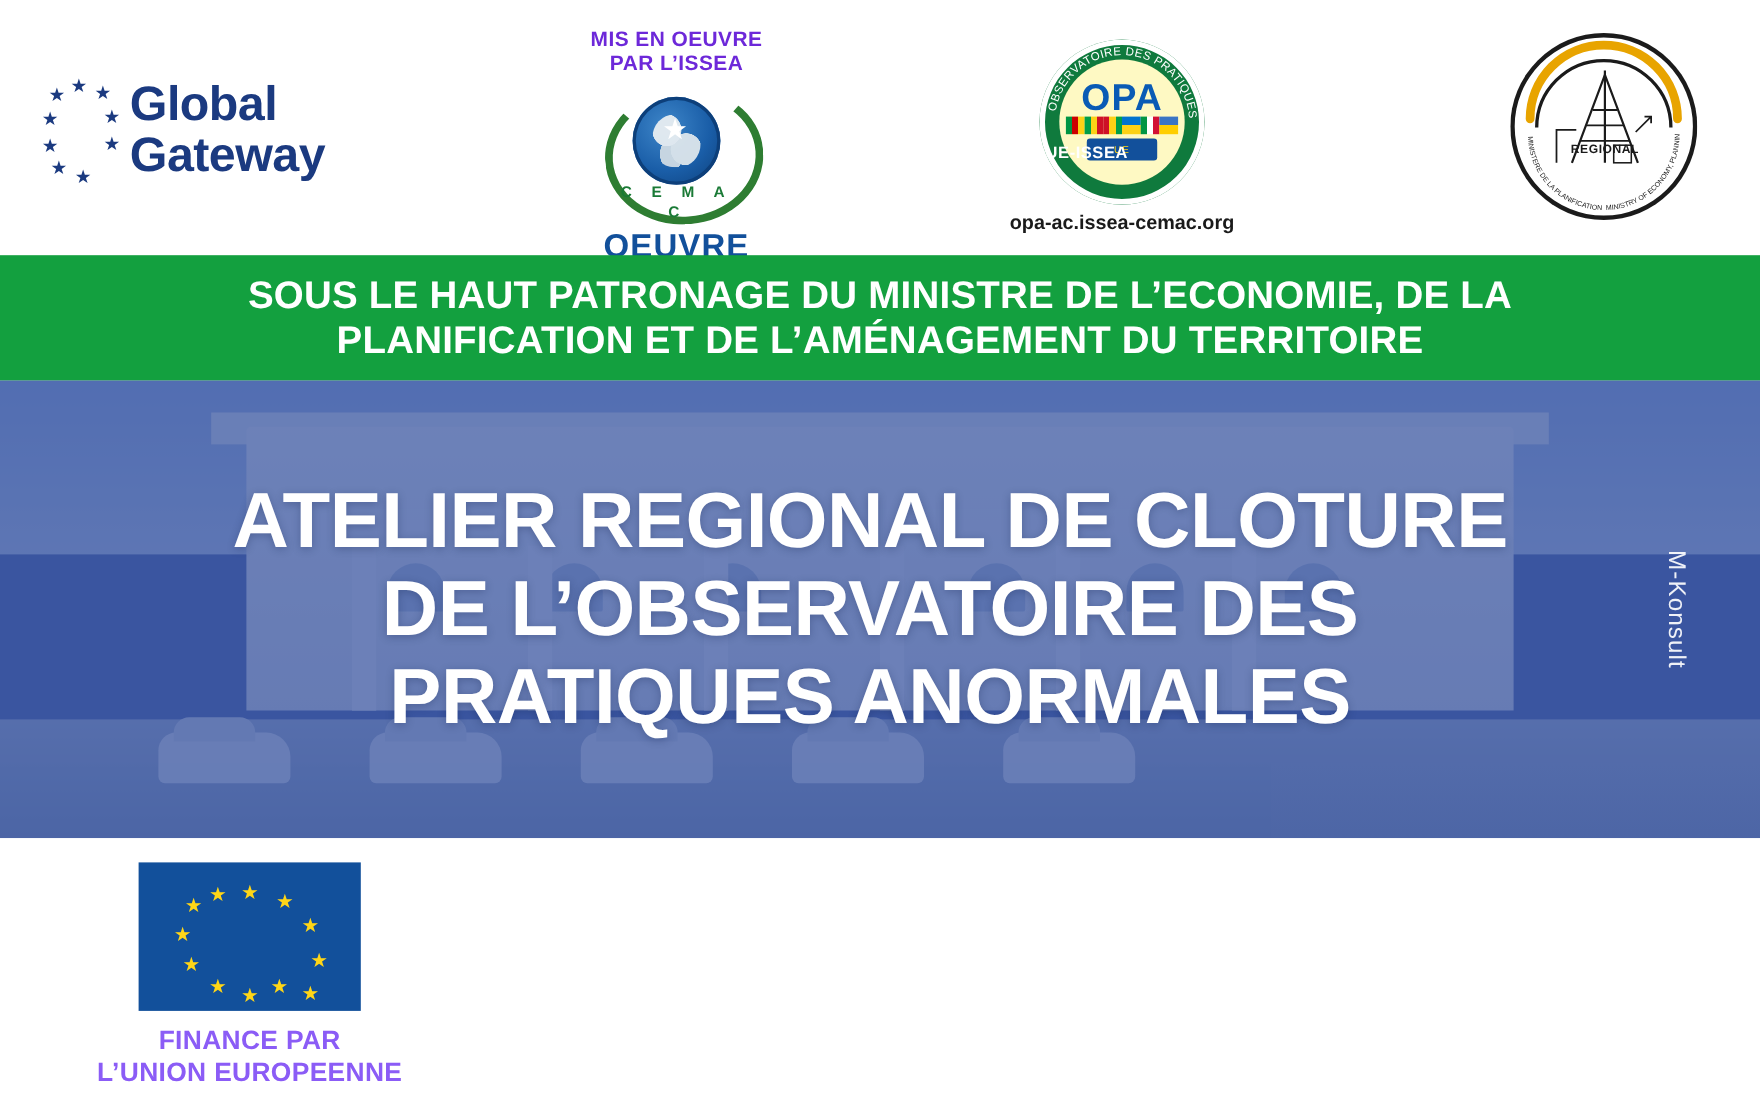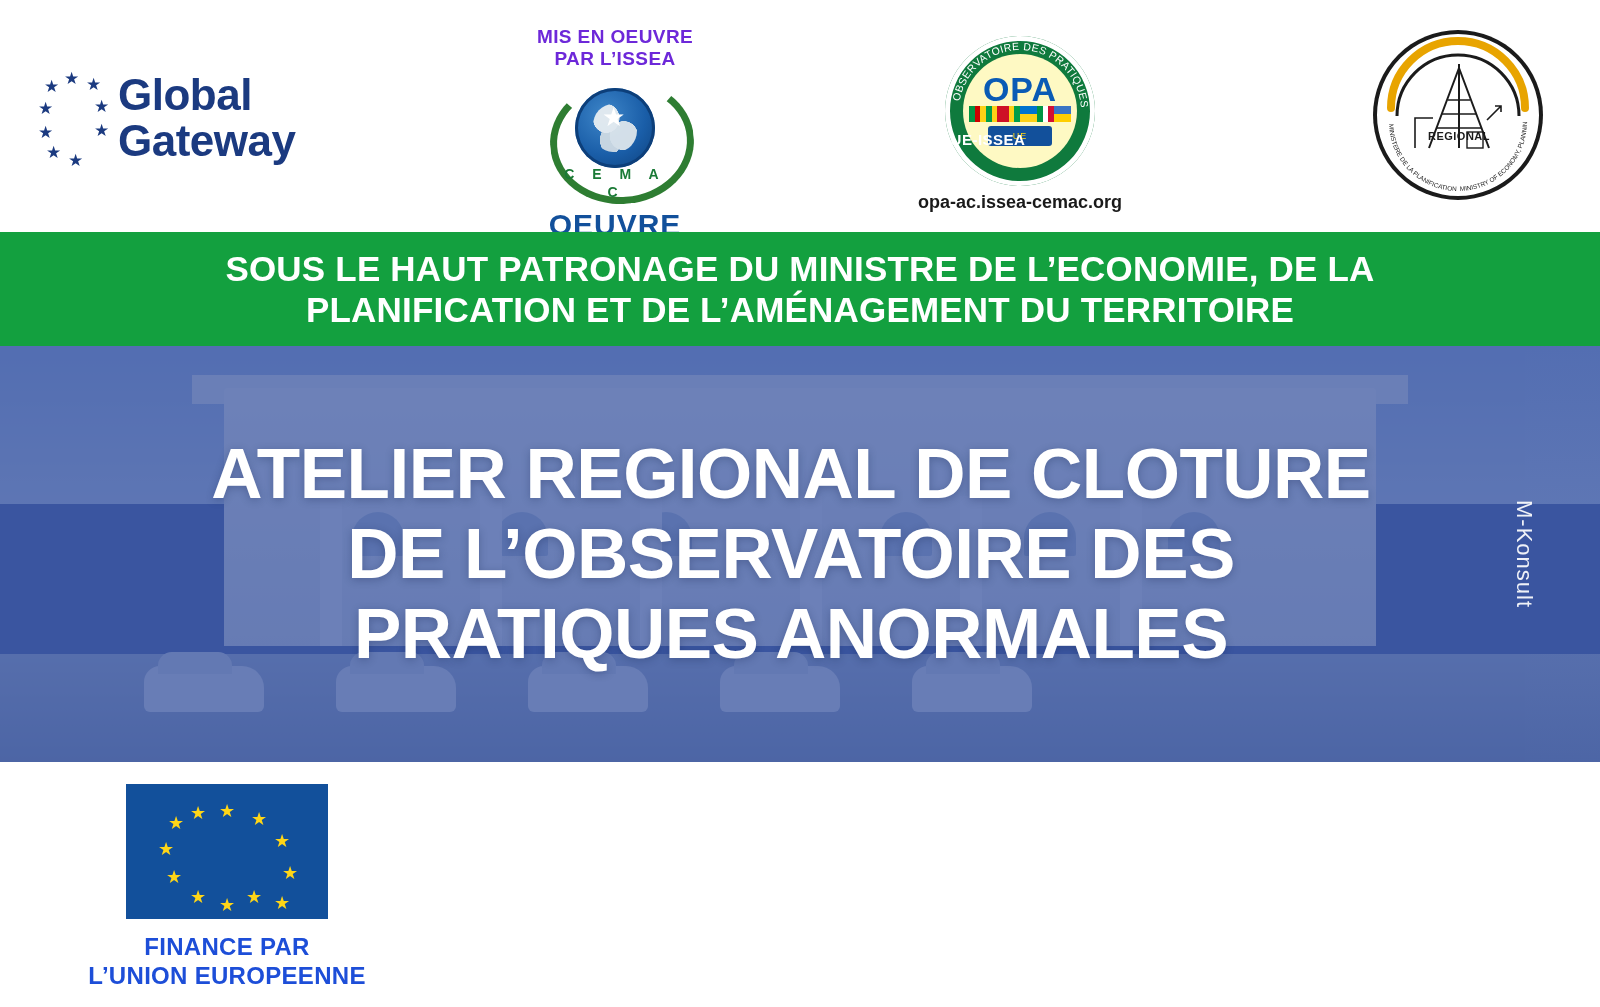--- a/index.html
+++ b/index.html
@@ -455,21 +455,21 @@
     background: #12509b;
   }
   .eu-flag span {
     position: absolute;
     color: #ffd617;
     font-size: 18px;
     line-height: 1;
   }
   .eu-caption {
     margin-top: 14px;
-    color: #1d4ed8;
+    color: #8b5cf6;
     font-size: 24px;
     font-weight: bold;
     line-height: 1.2;
     letter-spacing: 0.3px;
   }
 
   .venue {
     position: absolute;
     right: 70px;
     top: 28px;

